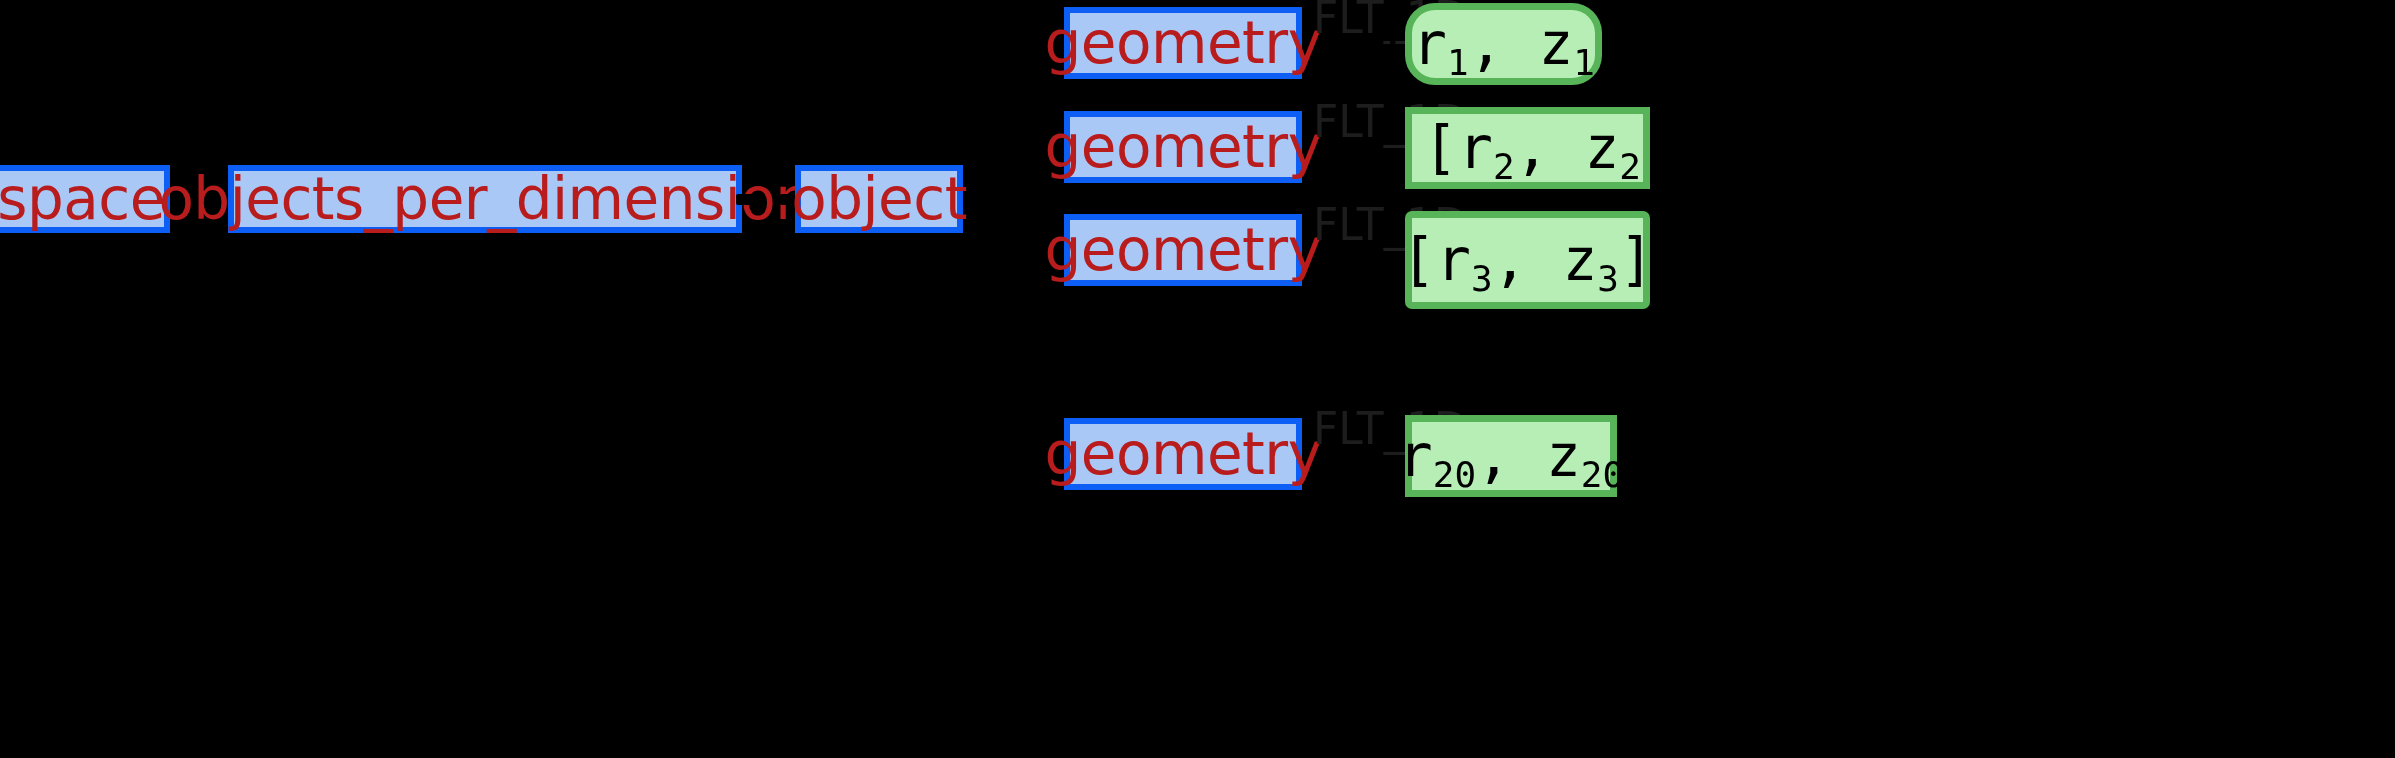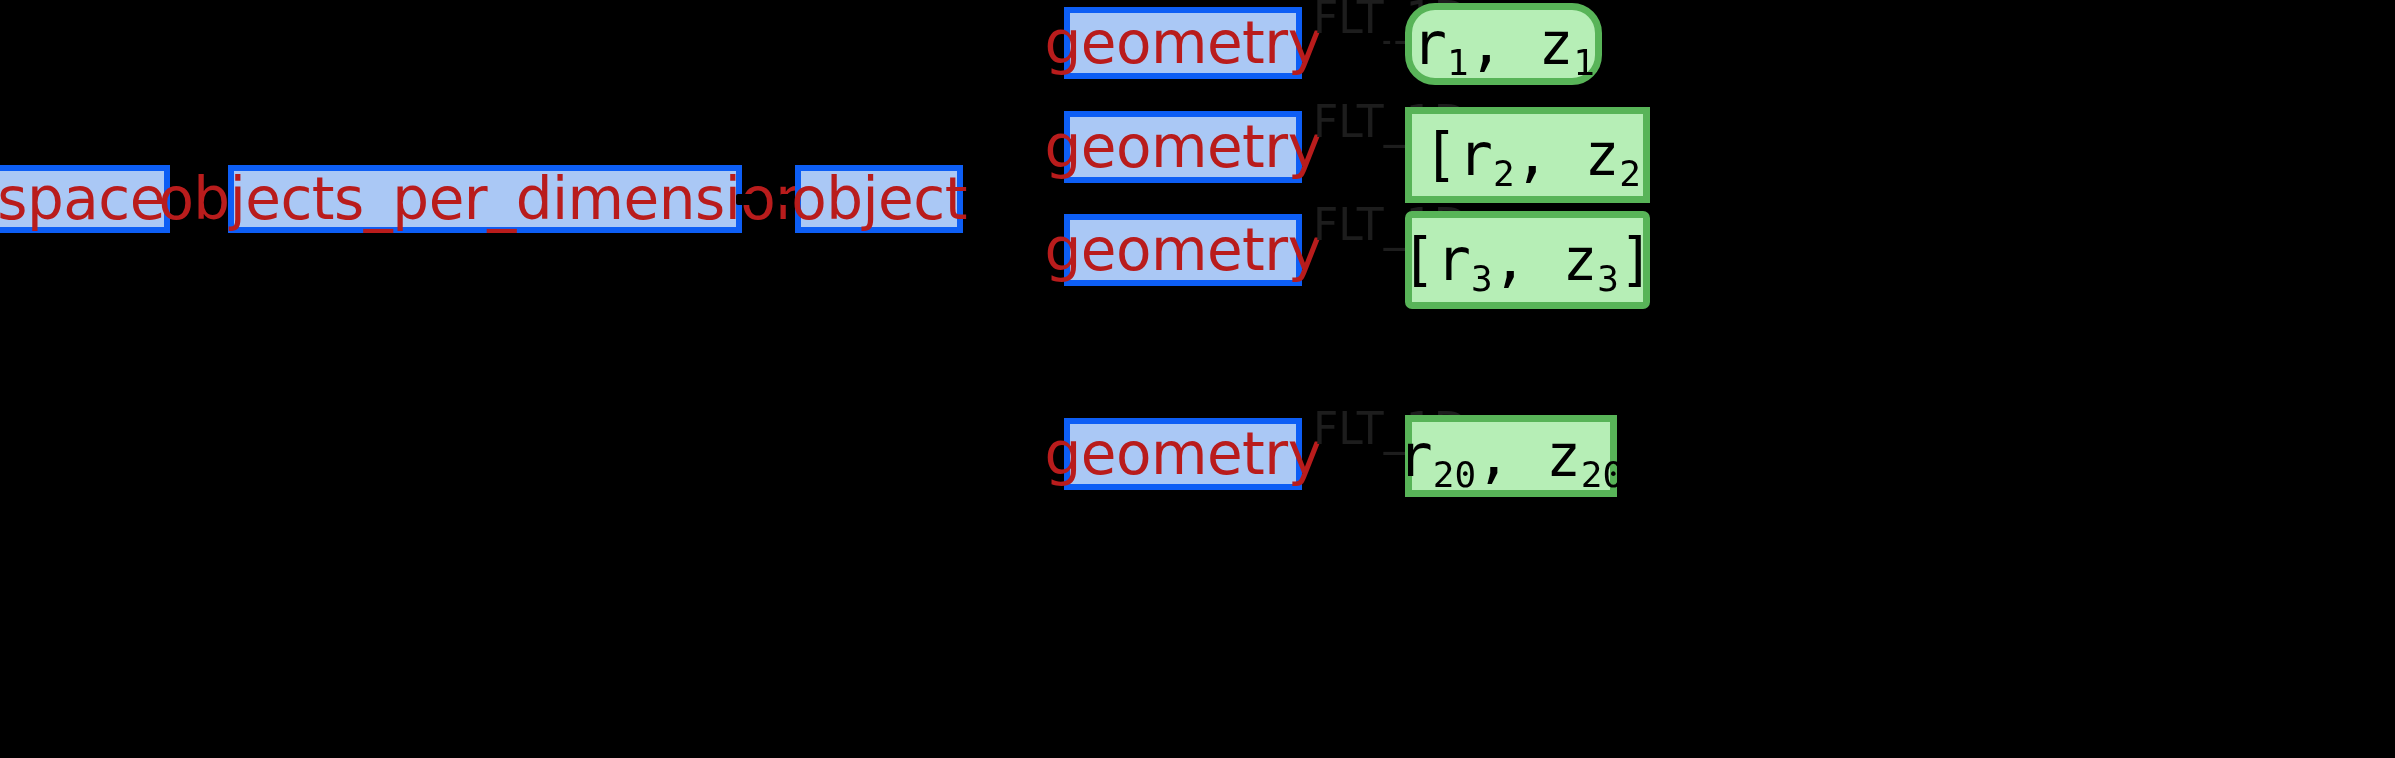--- a/index.html
+++ b/index.html
@@ -109,21 +109,21 @@
   <div class="nub dot" style="left:1050px; top:143px; width:14px; height:14px;"></div>
 
   <div class="node blue" style="left:1064px; top:111px; width:238px; height:72px;">
     <span>geometry</span>
   </div>
 
   <div class="edge-label" style="left:1313px; top:100px;">
     <span>FLT_1D</span>
   </div>
 
-  <div class="node green" style="left:1405px; top:107px; width:245px; height:96px;padding-left:44px;">
+  <div class="node green" style="left:1405px; top:107px; width:245px; height:82px;padding-left:44px;">
     <span class="lbl"><span>[r</span><sub>2</sub><span>, z</span><sub>2</sub><span>]</span></span>
   </div>
 
   <div class="nub dot" style="left:1050px; top:246px; width:14px; height:14px;"></div>
 
   <div class="node blue" style="left:1064px; top:214px; width:238px; height:72px;">
     <span>geometry</span>
   </div>
 
   <div class="edge-label" style="left:1313px; top:203px;">

